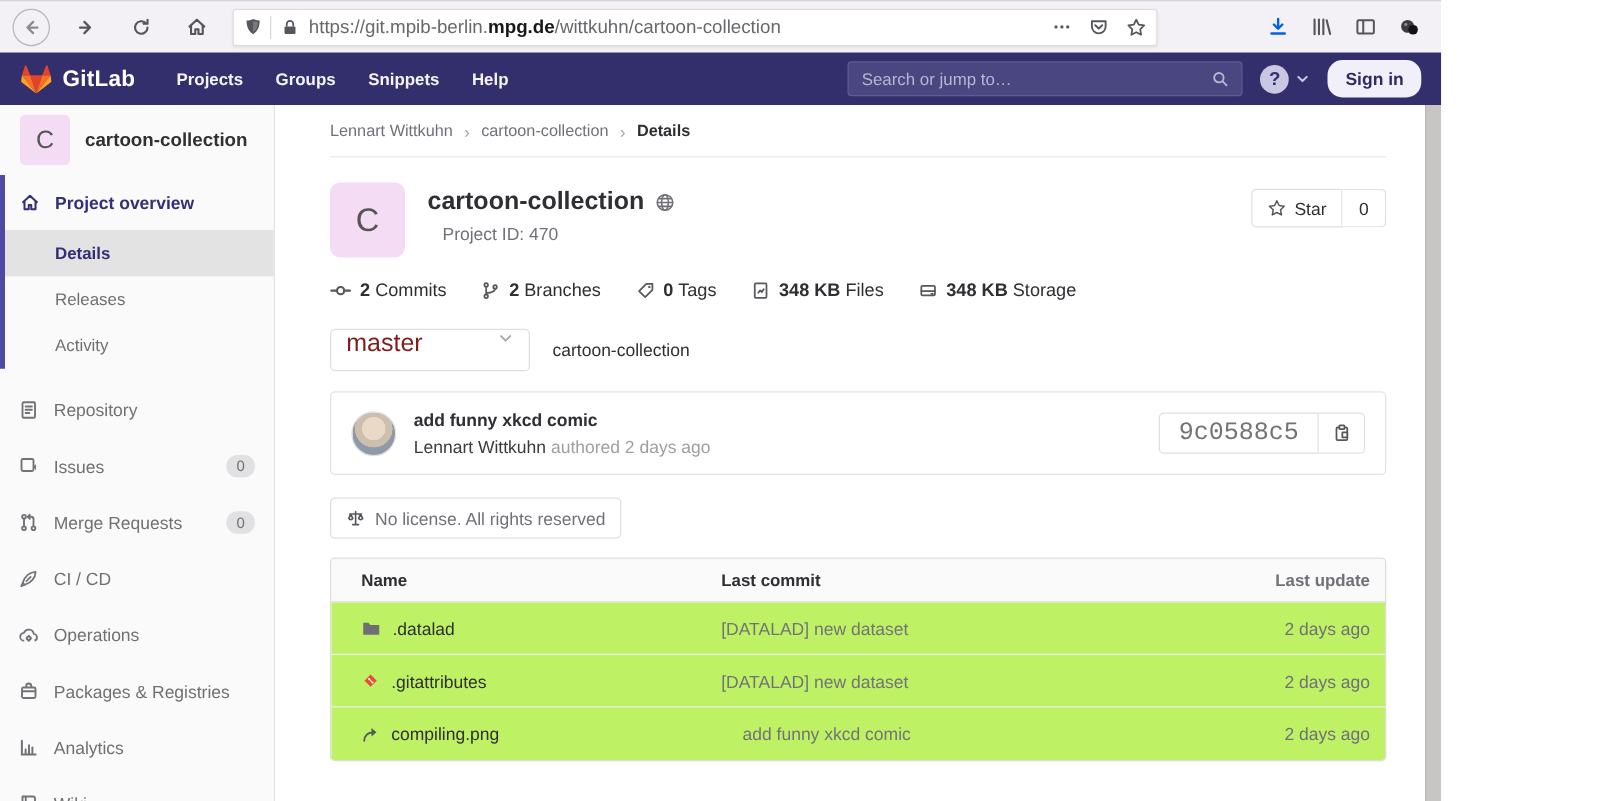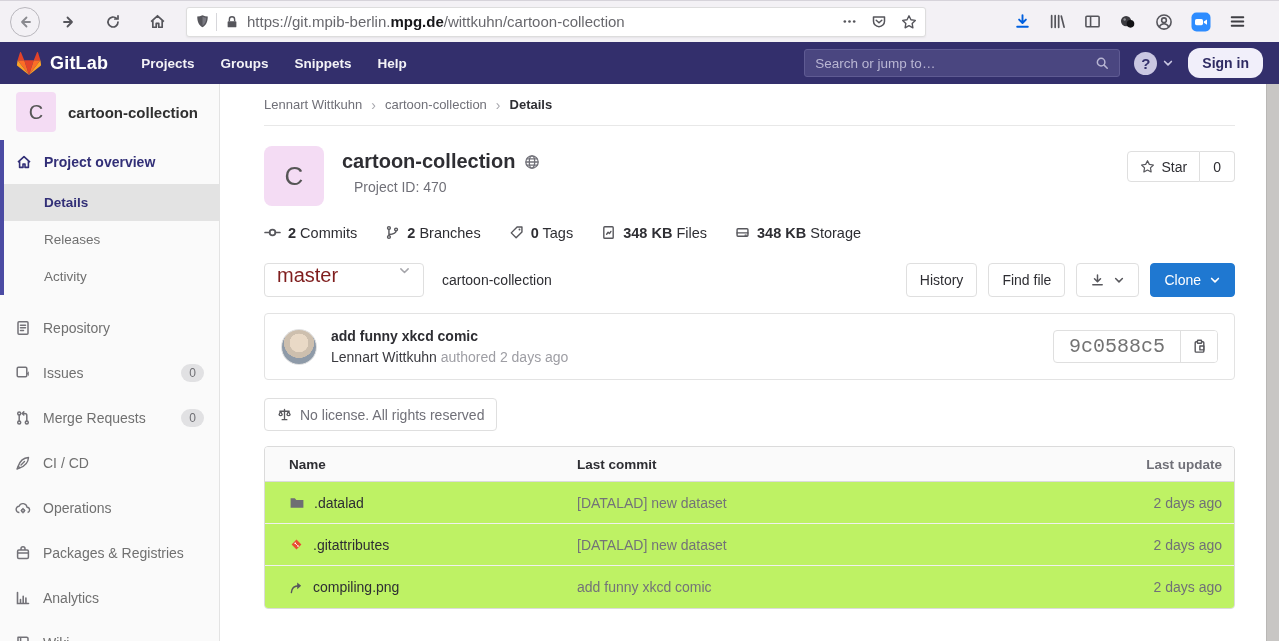--- a/index.html
+++ b/index.html
@@ -1,19 +1,19 @@
 <!DOCTYPE html>
 <html><head>
 <meta charset="utf-8">
 <style>
   * { margin:0; padding:0; box-sizing:border-box; }
   html,body { width:1279px; height:641px; }
   body { font-family:"Liberation Sans", sans-serif; background:#fff; overflow:hidden; }
   svg { display:block; }
-  .page { width:1279px; height:641px; position:relative; overflow:hidden; }
+  .page { width:1153px; height:641px; position:relative; overflow:hidden; }
 
   
   .bt { height:42px; background:#f3f1f5; display:flex; align-items:center; padding:0 10px; border-top:1px solid #d6d3da; }
   .bt .navbtns { display:flex; align-items:center; gap:14px; margin-right:14px; }
   .circle-btn { width:30px; height:30px; border:1px solid #b9b7bd; border-radius:50%; display:flex; align-items:center; justify-content:center; }
   .tb-ic { width:30px; height:30px; display:flex; align-items:center; justify-content:center; border-radius:3px; }
   .urlbar { flex:0 0 740px; height:30px; background:#fff; border:1px solid #ddd; border-radius:3px; display:flex; align-items:center; padding:0 8px; box-shadow:0 1px 2px rgba(0,0,0,.06); }
   .urlbar .divider { width:1px; height:18px; background:#d7d7db; margin:0 8px 0 6px; }
   .url-text { font-size:15px; color:#68686d; margin-left:8px; white-space:nowrap; overflow:hidden; flex:1; }
   .url-text .dom { color:#17171a; font-weight:700; }
@@ -98,21 +98,21 @@
   .sha-copy svg { color:#57575c; }
 
   .license-row { margin-top:18px; }
   .license-btn { height:33px; border:1px solid #dfdfdf; border-radius:4px; background:#fff; display:inline-flex; align-items:center; gap:8px; padding:0 12px; font-size:14px; color:#707078; cursor:pointer; }
   .license-btn svg { color:#57575c; }
 
   .ftable { margin-top:15px; border:1px solid #dbdbdb; border-radius:4px; overflow:hidden; }
   .frow { display:grid; grid-template-columns:300px 1fr 150px; align-items:center; padding:0 12px; }
   .fhead { background:#fafafa; height:35px; font-size:13.5px; font-weight:700; color:#2e2e33; border-bottom:1px solid #dbdbdb; }
   .fitem { height:42px; font-size:14px; border-bottom:1px solid #f0f0f0; background:#bef264; }
-  .fitem:last-child { border-bottom:none; }
+  .fitem:last-child { border-bottom:none;gap:17px; }
   .fname { display:flex; align-items:center; gap:9px; color:#2e2e33; padding-left:12px; cursor:pointer; }
   .fhead .col-name { padding-left:12px; }
   .fcommit { color:#737378; cursor:pointer; }
   .fdate { text-align:right; color:#707078; }
 
   .sbar { position:absolute; right:0; top:0; width:13px; height:557px; background:#c8c6c4; border-left:1px solid #b9b7b5; }
 </style>
 </head>
 <body>
 
@@ -470,44 +470,20 @@
       <div class="tree-ctrl">
         <div class="branch-select">
           <span>master</span>
           <span>
               <svg width="13" height="13" viewBox="0 0 16 16" fill="none" stroke="currentColor" stroke-width="1.8" stroke-linecap="round" stroke-linejoin="round">
                 <path d="M3.5 6 8 10.5 12.5 6"></path>
               </svg>
             </span>
         </div>
         <span class="tree-path">cartoon-collection</span>
-        <div class="ctrl-btns">
-          <button class="btn">History</button>
-          <button class="btn">Find file</button>
-          <button class="btn">
-            <span>
-                <svg width="15" height="15" viewBox="0 0 16 16" fill="none" stroke="currentColor" stroke-width="1.6" stroke-linecap="round" stroke-linejoin="round">
-                  <path d="M8 2v7M4.8 6.2 8 9.4l3.2-3.2M3 12.5h10"></path>
-                </svg>
-              </span>
-            <span>
-                <svg width="12" height="12" viewBox="0 0 16 16" fill="none" stroke="currentColor" stroke-width="2" stroke-linecap="round" stroke-linejoin="round">
-                  <path d="M3.5 6 8 10.5 12.5 6"></path>
-                </svg>
-              </span>
-          </button>
-          <button class="btn btn-blue">
-            <span>Clone</span>
-            <span>
-                <svg width="12" height="12" viewBox="0 0 16 16" fill="none" stroke="currentColor" stroke-width="2.2" stroke-linecap="round" stroke-linejoin="round">
-                  <path d="M3.5 6 8 10.5 12.5 6"></path>
-                </svg>
-              </span>
-          </button>
-        </div>
       </div>
 
       <div class="commit-box">
         <div class="cb-avatar"></div>
         <div class="cb-text">
           <div class="cb-title">add funny xkcd comic</div>
           <div class="cb-sub">
             <span class="cb-author">Lennart Wittkuhn</span>
             <span class="cb-meta"> <span>authored 2 days ago</span></span>
           </div>

